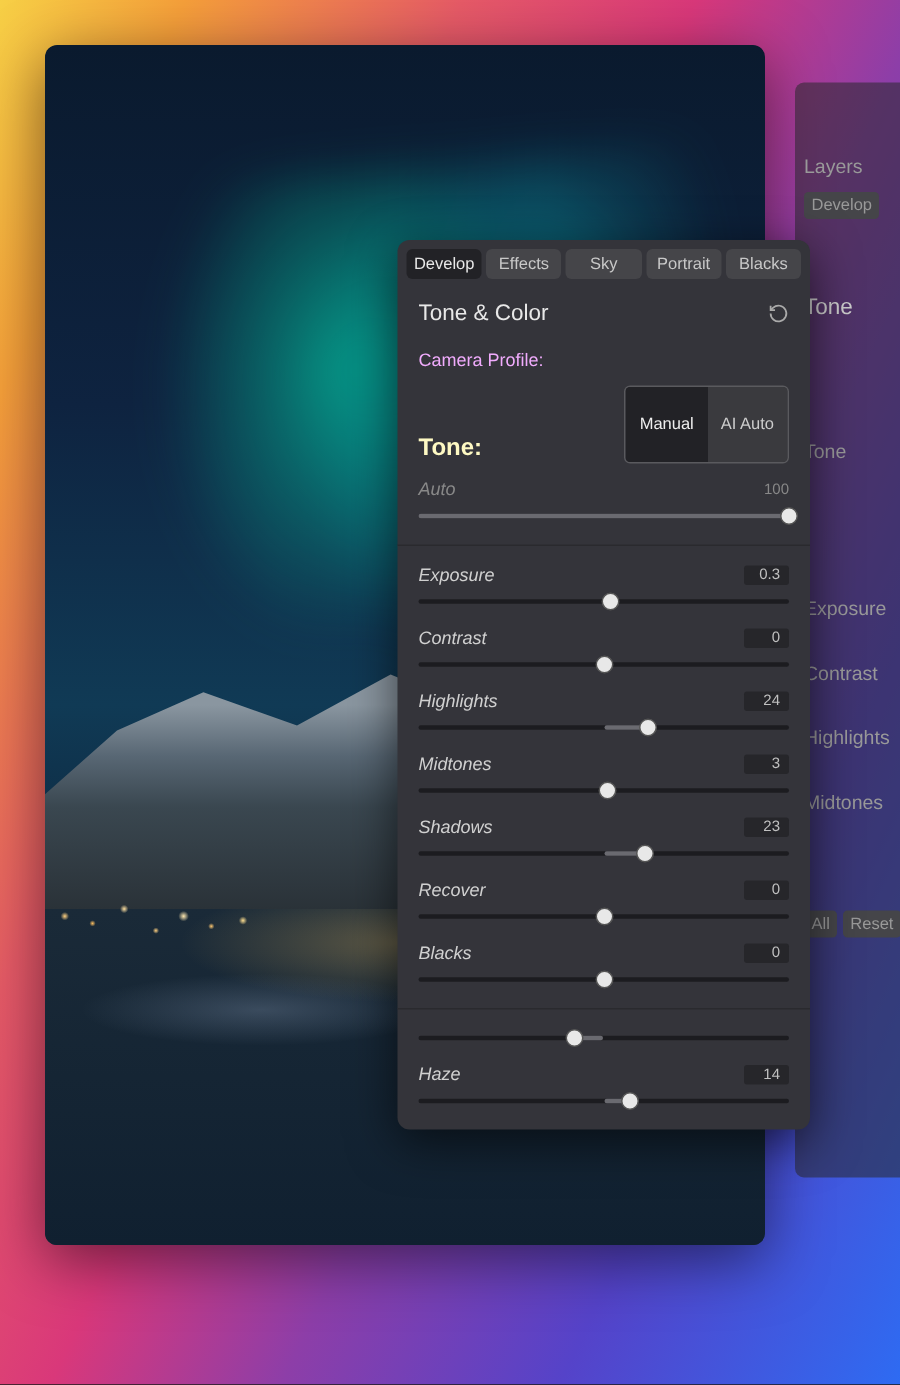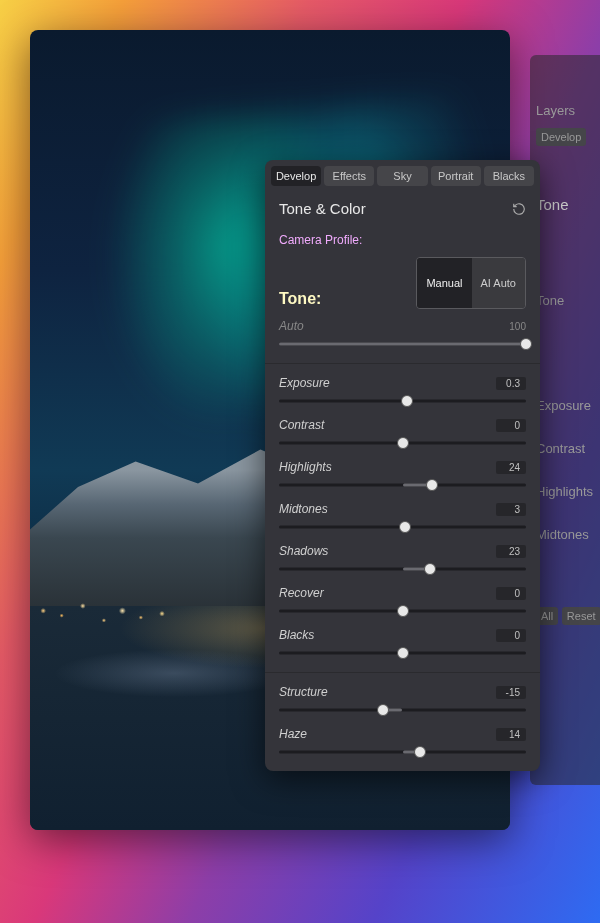--- a/index.html
+++ b/index.html
@@ -340,24 +340,20 @@
             <div class="thumb" style="left: 50%;"></div>
           </div>
         </div>
       </div>
 
 
     <div class="divider"></div>
 
     <div id="sliders-detail">
         <div class="slider-row">
-          <div class="slider-head">
-            <span class="slider-name">Structure</span>
-            <span class="slider-val">-15</span>
-          </div>
           <div class="track">
             <div class="track-line"></div>
             <div class="track-fill" style="left: 42%; width: 8%;"></div>
             <div class="thumb" style="left: 42%;"></div>
           </div>
         </div>
         <div class="slider-row">
           <div class="slider-head">
             <span class="slider-name">Haze</span>
             <span class="slider-val">14</span>

